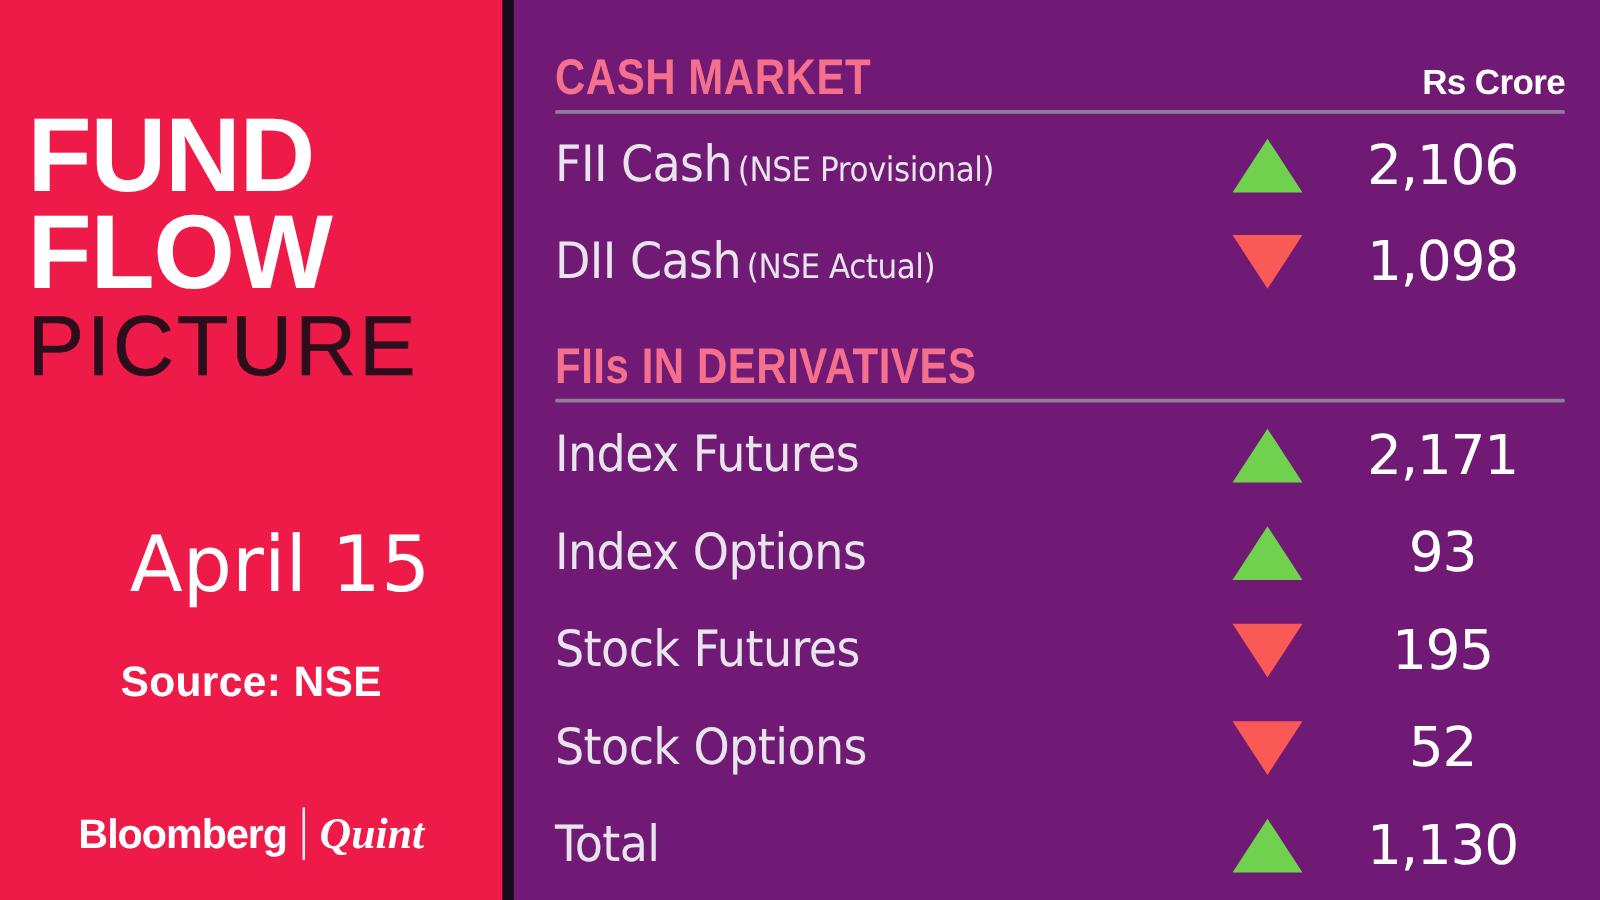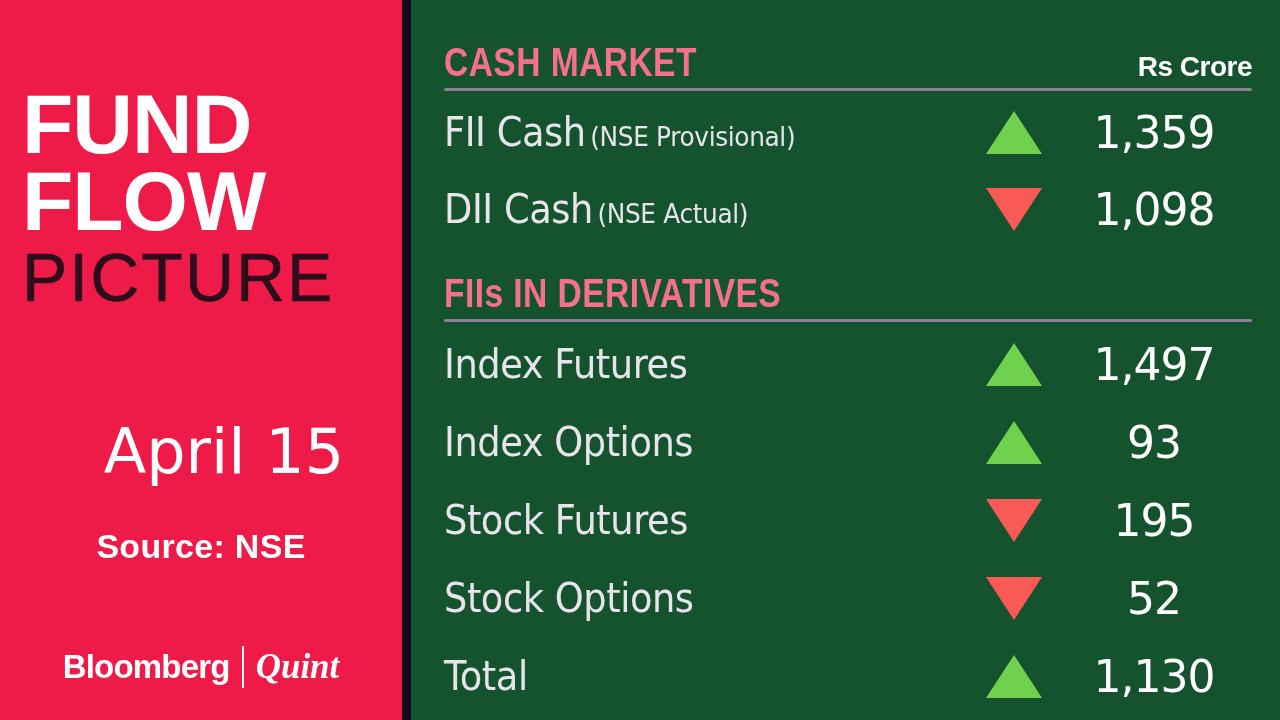--- a/index.html
+++ b/index.html
@@ -2,21 +2,21 @@
 <html><head>
 <meta charset="utf-8">
 <style>
   * { margin:0; padding:0; box-sizing:border-box; }
   html,body { width:1280px; height:720px; overflow:hidden; }
   body {
     background:#1f1026;
     font-family:"Liberation Sans", sans-serif;
     -webkit-font-smoothing:antialiased;
   }
-  .screen { position:relative; width:1280px; height:720px; background:#14532d; }
+  .screen { position:relative; width:1280px; height:720px; background:#701a75; }
 
   
   .left-panel {
     position:absolute; left:0; top:0; width:402px; height:720px;
     background:#ee1a48;
   }
   .gap-strip {
     position:absolute; left:402px; top:0; width:9px; height:720px;
     background:#150a17;
   }
@@ -194,42 +194,42 @@
       <span class="sect-title">CASH MARKET</span>
       <span class="unit-label">Rs Crore</span>
     </div>
     <div class="divider" style="left:33px; right:28px; top:88px;"></div>
 
     <div class="row" style="top:102px;">
       <span class="row-label"><span>FII Cash</span><span class="qual">(NSE Provisional)</span></span>
       <span class="arrow-cell">
           <span class="tri up"></span>
         </span>
-      <span class="value-cell">1,359</span>
+      <span class="value-cell">2,106</span>
     </div>
 
     <div class="row" style="top:179px;">
       <span class="row-label"><span>DII Cash</span><span class="qual">(NSE Actual)</span></span>
       <span class="arrow-cell">
           <span class="tri down"></span>
         </span>
       <span class="value-cell">1,098</span>
     </div>
 
     <div class="sect-head" style="left:33px; right:28px; top:271px;">
       <span class="sect-title">FIIs IN DERIVATIVES</span>
     </div>
     <div class="divider" style="left:33px; right:28px; top:319px;"></div>
 
     <div class="row" style="top:334px;">
       <span class="row-label"><span>Index Futures</span></span>
       <span class="arrow-cell">
           <span class="tri up"></span>
         </span>
-      <span class="value-cell">1,497</span>
+      <span class="value-cell">2,171</span>
     </div>
 
     <div class="row" style="top:412px;">
       <span class="row-label"><span>Index Options</span></span>
       <span class="arrow-cell">
           <span class="tri up"></span>
         </span>
       <span class="value-cell">93</span>
     </div>
 

